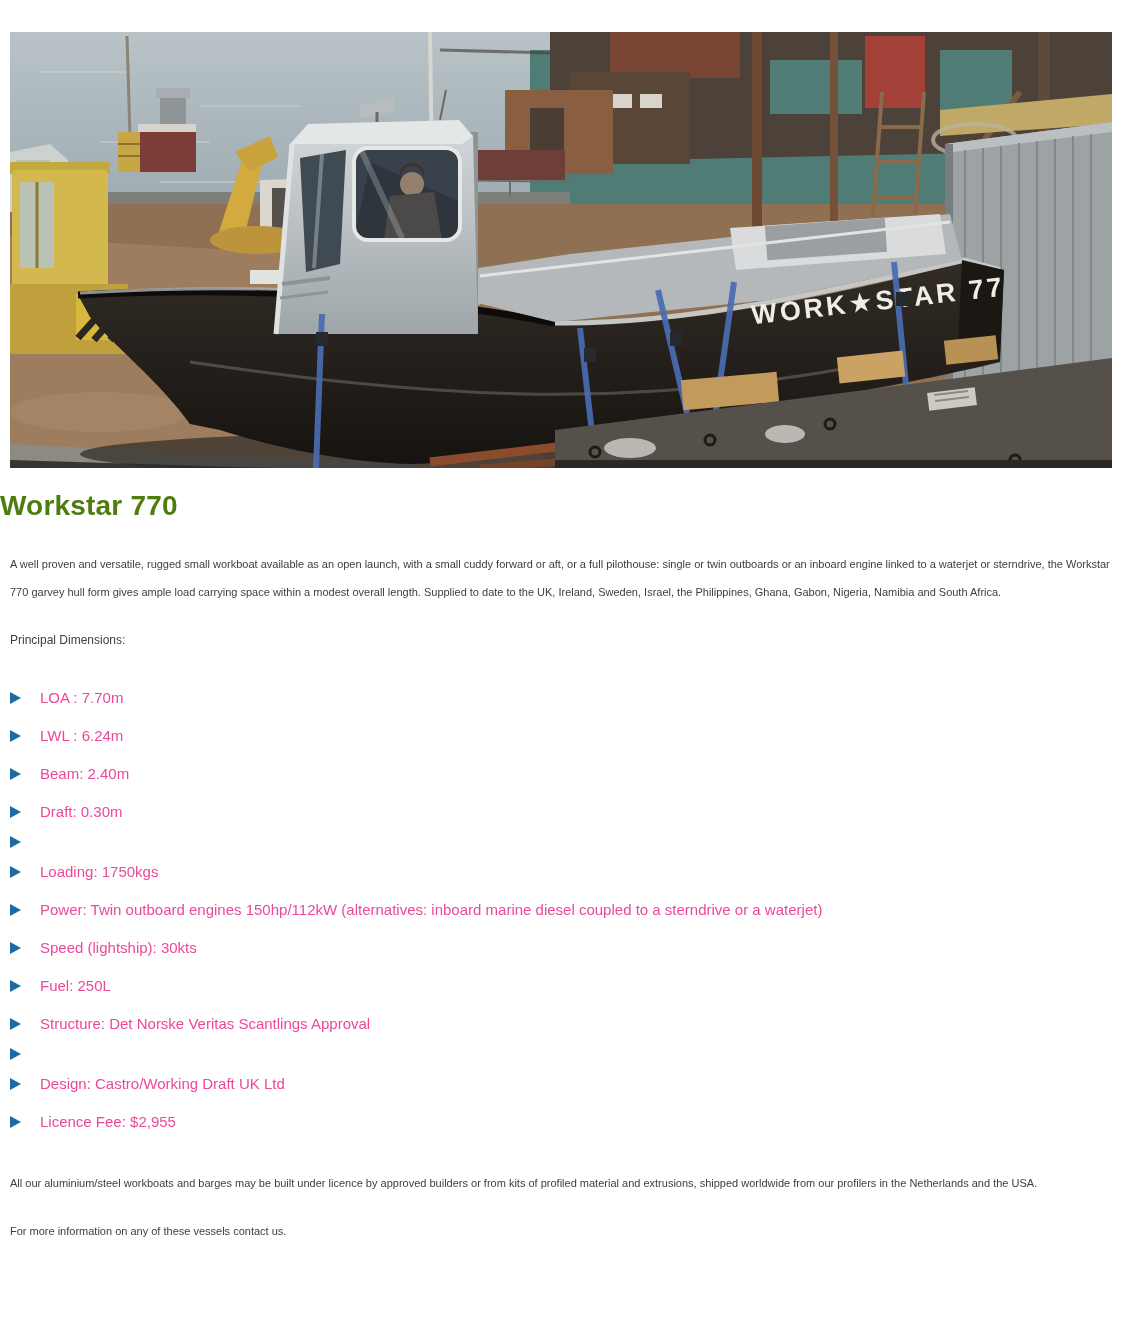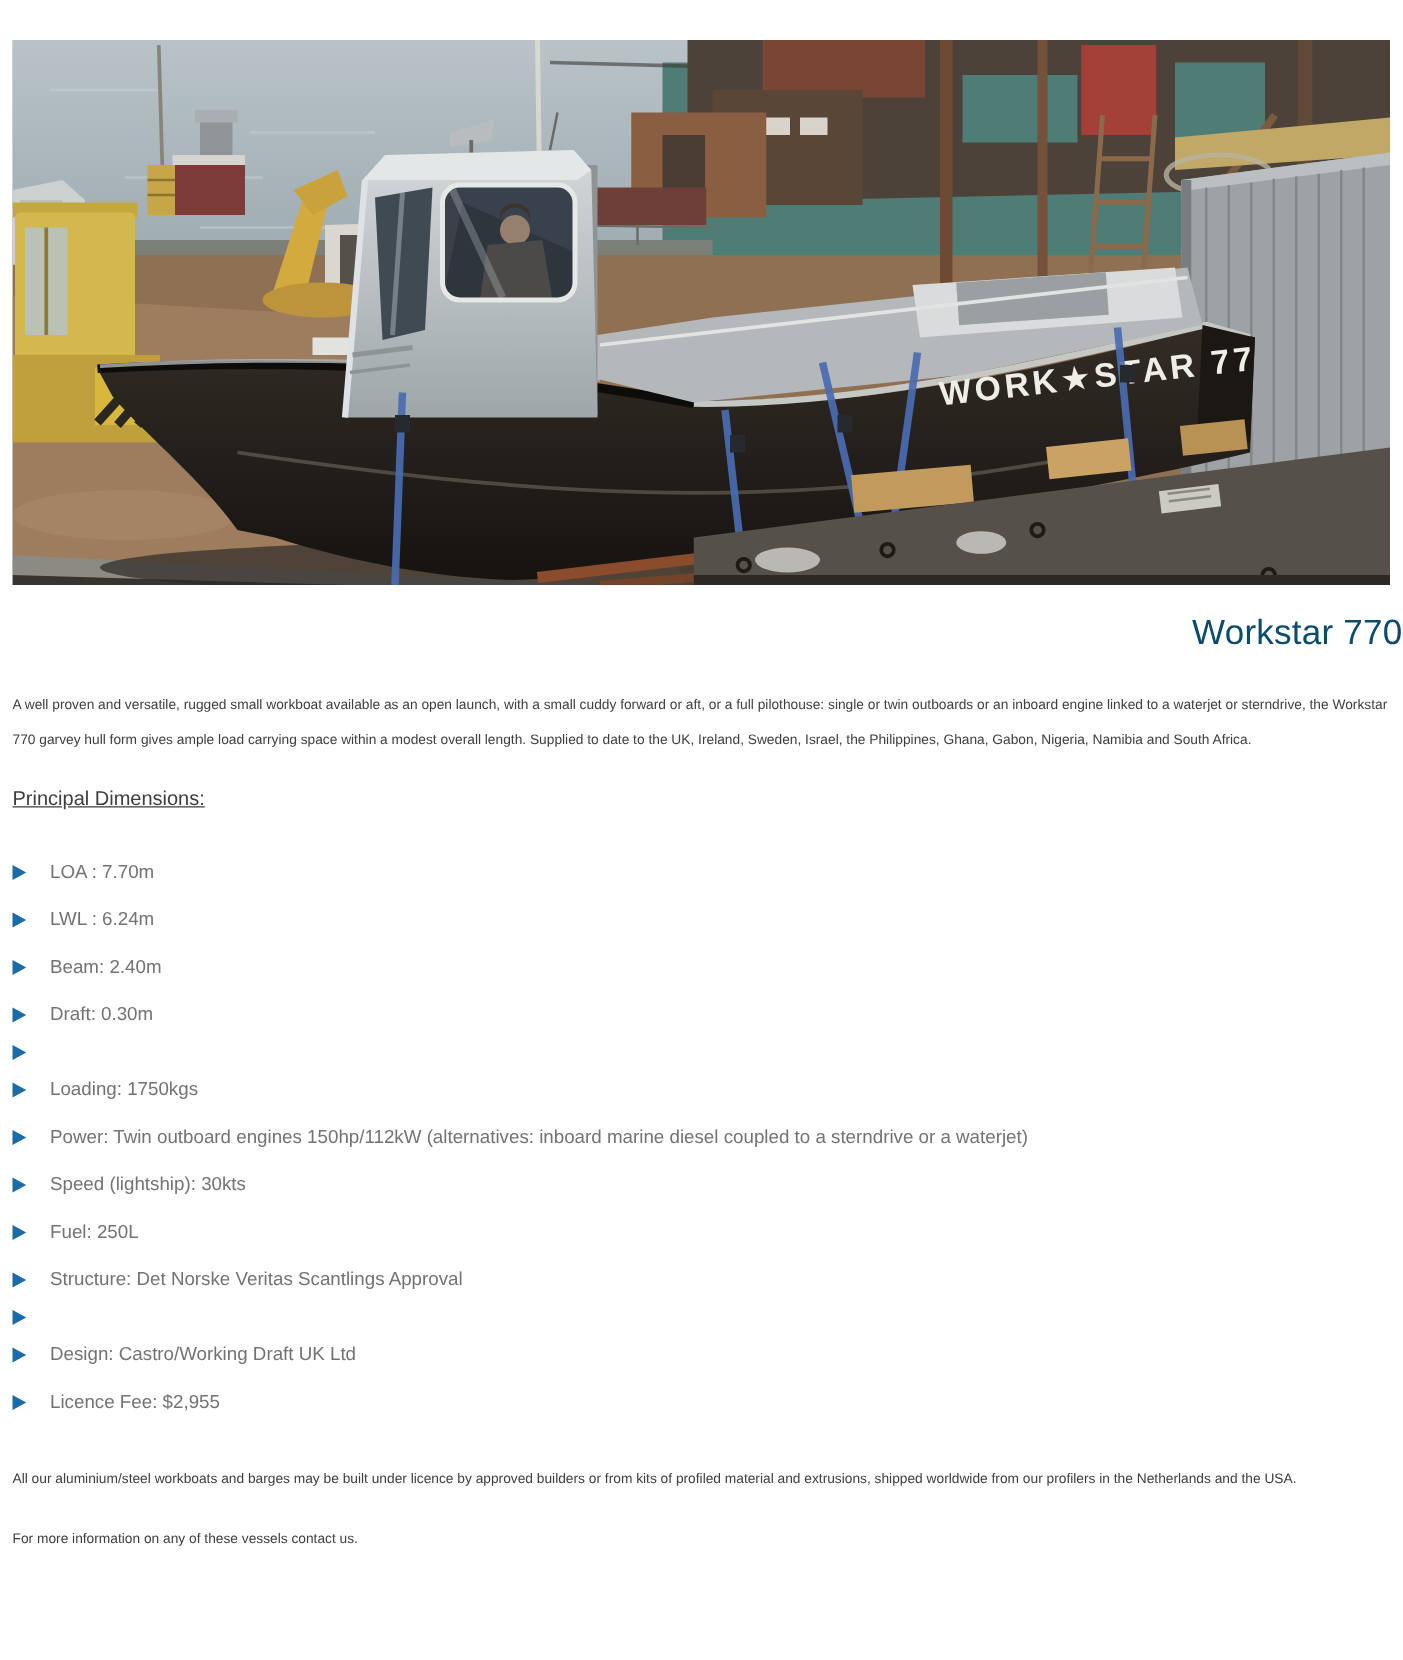--- a/index.html
+++ b/index.html
@@ -11,52 +11,51 @@
   }
   .photo-figure{
     margin:32px 10px 0 10px;
     width:1102px;height:436px;
     overflow:hidden;
     background:#9dabb1;
   }
   .photo-figure svg{display:block;}
   h1.page-title{
     margin:22px 0 0 0;
-    text-align:right;
+    text-align:left;
     font-size:28px;
-    font-weight:400;
-    color:#0c4a6e;
+    font-weight:700;
+    color:#4d7c0f;
     letter-spacing:.2px;
   }
   .copy{
     margin:28px 10px 0 10px;
     font-size:11px;
     line-height:28px;
     color:#3e3e3e;
     max-width:1102px;
   }
   .dims-heading{
     margin:20px 10px 0 10px;
-    font-size:16px;
+    font-size:12px;
     line-height:28px;
     color:#3e3e3e;
-    text-decoration:underline;
   }
   ul.specs{
     list-style:none;
     margin:30px 0 0 0;
     padding:0 10px;
   }
   ul.specs li{
     display:flex;
     align-items:center;
     line-height:28px;
     margin-bottom:10px;
     font-size:15px;
-    color:#737373;
+    color:#ec4899;
   }
   .tri{
     flex:0 0 auto;
     width:0;height:0;
     border-left:11px solid #1a6ba6;
     border-top:6px solid transparent;
     border-bottom:6px solid transparent;
     margin-right:19px;
   }
   .spec-label{white-space:nowrap;}

